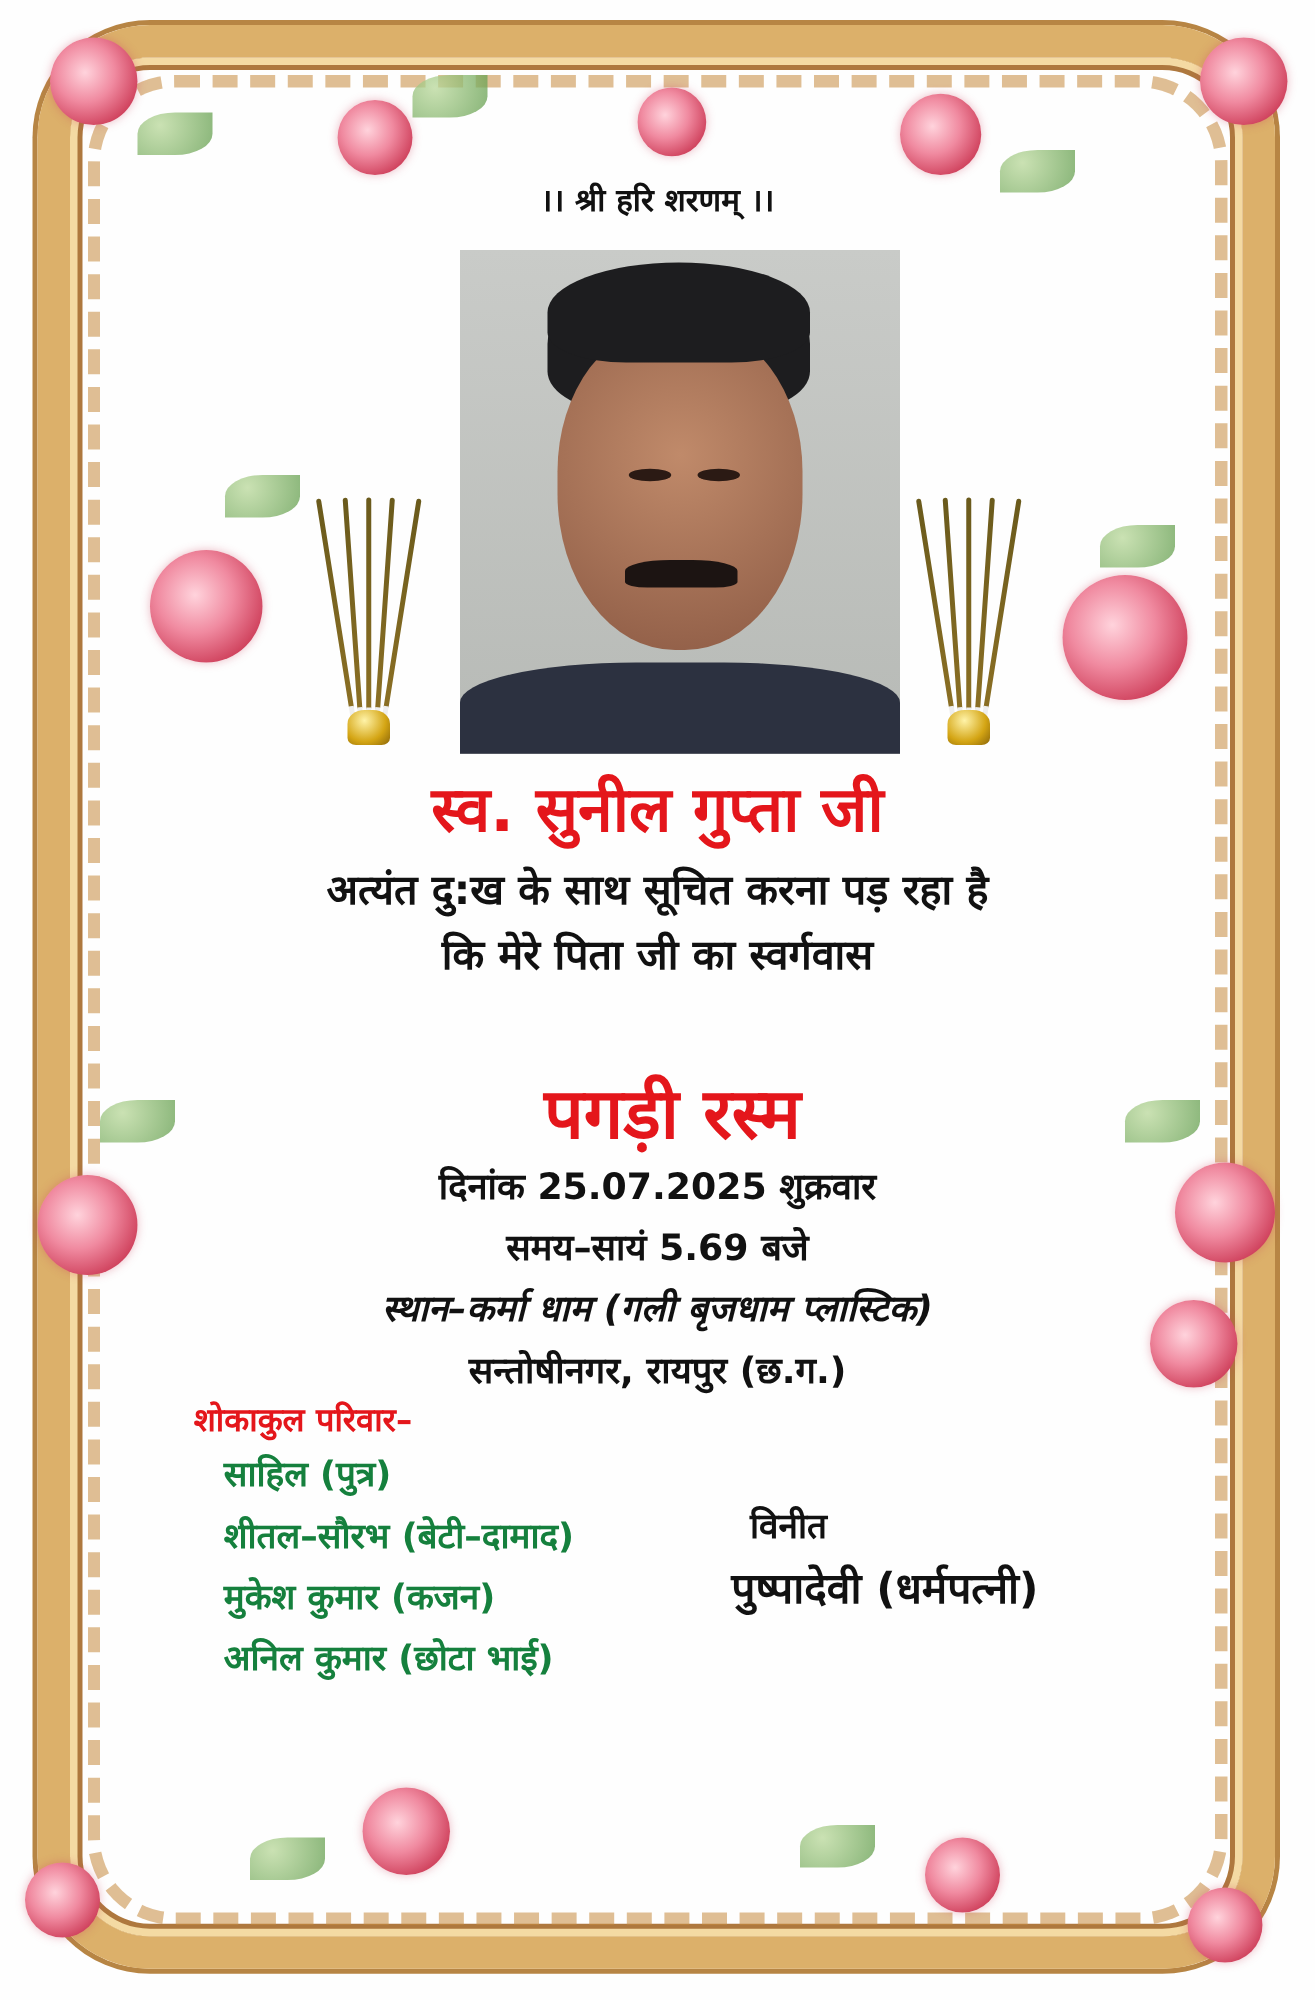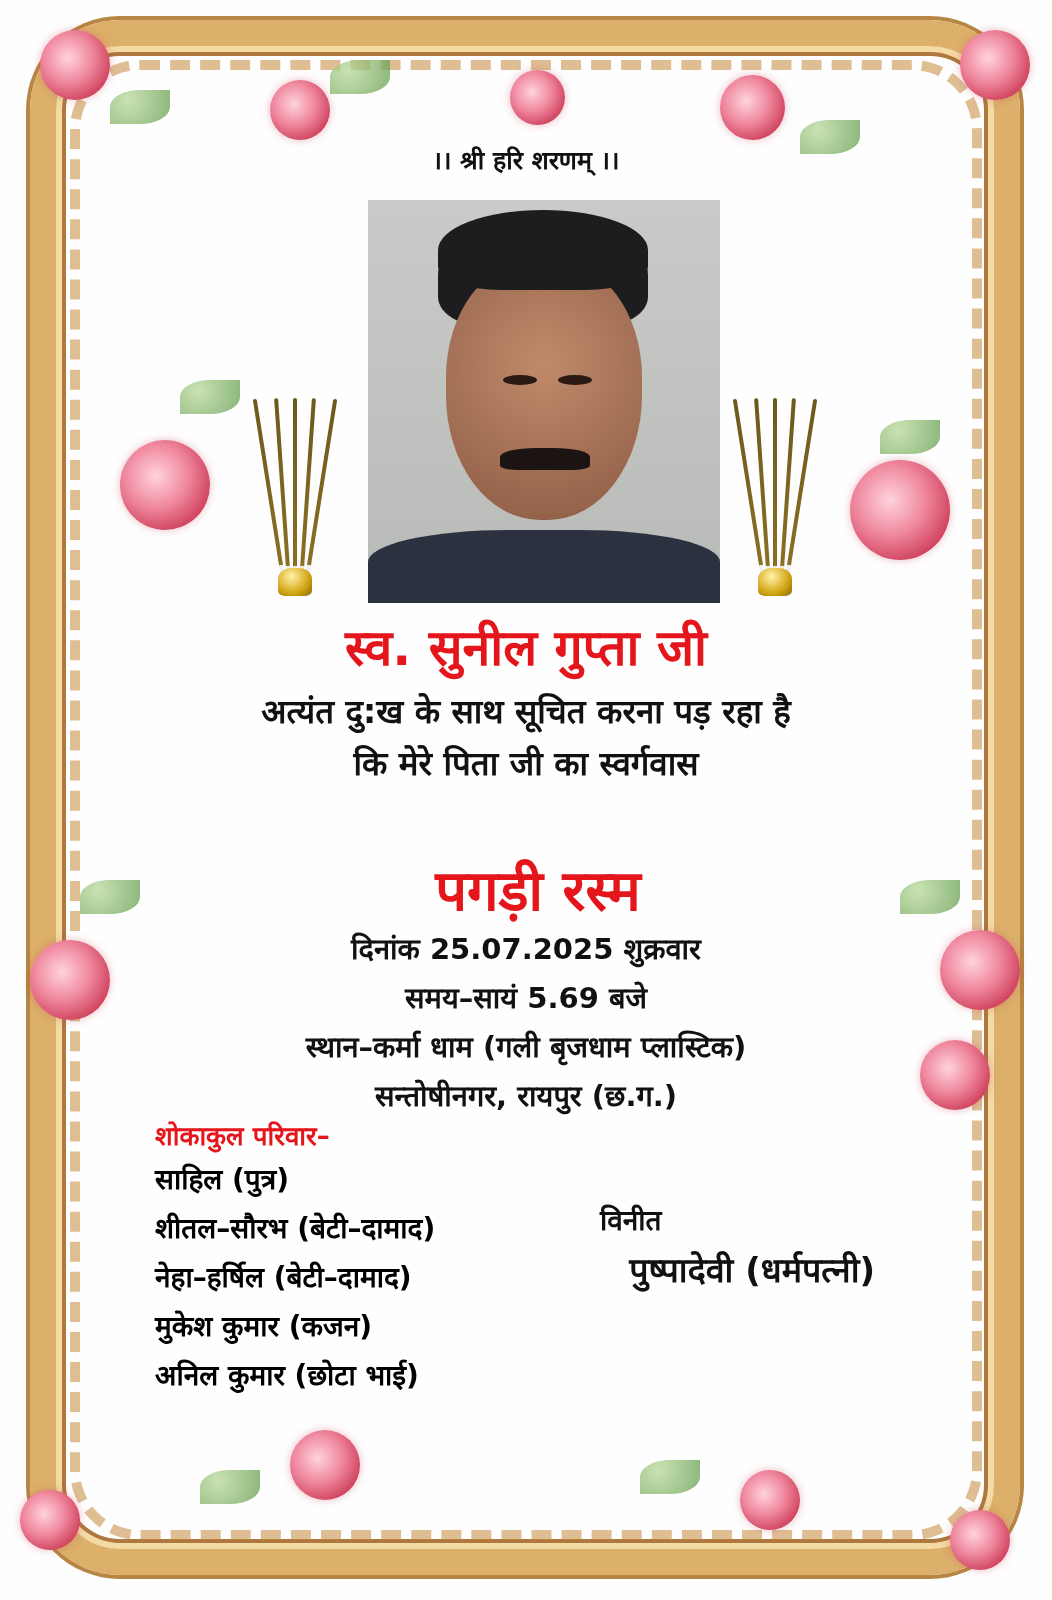--- a/index.html
+++ b/index.html
@@ -58,29 +58,29 @@
     position: absolute; top: 612px; left: 0; width: 1052px; text-align: center;
     font-size: 50px; font-weight: bold; color: #e4161b;
   }
   .line { position: absolute; left: 0; width: 1052px; text-align: center; color: #111; font-weight: bold; }
   .l1 { top: 688px; font-size: 33px; }
   .l2 { top: 740px; font-size: 33px; }
   .l3 { top: 792px; font-size: 33px; }
   .rasm { position: absolute; top: 850px; left: 0; width: 1052px; text-align: center; font-size: 56px; font-weight: bold; color: #e4161b; padding-left: 12px; }
   .l4 { top: 928px; font-size: 29px; }
   .l5 { top: 977px; font-size: 29px; }
-  .l6 { top: 1026px; font-size: 29px; }
+  .l6 { top: 1026px; font-size: 29px; font-style: italic; }
   .l7 { top: 1075px; font-size: 29px; }
 
   .family-title { position: absolute; left: 155px; top: 1117px; font-size: 26px; font-weight: bold; color: #e4161b; }
   .family-list { position: absolute; left: 155px; top: 1160px; margin: 0; padding: 0; list-style: none; }
-  .family-list li { font-size: 28px; font-weight: bold; color: #000000; height: 49px; line-height: 40px; }
+  .family-list li { font-size: 28px; font-weight: bold; color: #15803d; height: 49px; line-height: 40px; margin-left: 24px; }
 
   .vinit { position: absolute; left: 600px; top: 1200px; width: 262px; text-align: left; font-size: 28px; font-weight: bold; color: #111; }
-  .signer { position: absolute; left: 585px; top: 1246px; width: 290px; text-align: right; font-size: 34px; font-weight: bold; color: #111; }
+  .signer { position: absolute; left: 585px; top: 1246px; width: 290px; text-align: left; font-size: 34px; font-weight: bold; color: #111; }
 </style>
 </head>
 <body>
 
 <div class="card">
   <div class="frame-outer"></div>
   <div class="frame-inner"></div>
 
   <div class="rose" style="left:40px;top:30px;width:70px;height:70px;"></div>
   <div class="rose" style="left:270px;top:80px;width:60px;height:60px;"></div>
@@ -145,20 +145,19 @@
   <div class="rasm">पगड़ी रस्म</div>
   <div class="line l4">दिनांक 25.07.2025 शुक्रवार</div>
   <div class="line l5">समय–सायं 5.69 बजे</div>
   <div class="line l6">स्थान–कर्मा धाम (गली बृजधाम प्लास्टिक)</div>
   <div class="line l7">सन्तोषीनगर, रायपुर (छ.ग.)</div>
 
   <div class="family-title">शोकाकुल परिवार–</div>
   <ul class="family-list">
     <li>साहिल (पुत्र)</li>
     <li>शीतल–सौरभ (बेटी–दामाद)</li>
-    <li>नेहा–हर्षिल (बेटी–दामाद)</li>
     <li>मुकेश कुमार (कजन)</li>
     <li>अनिल कुमार (छोटा भाई)</li>
   </ul>
 
   <div class="vinit">विनीत</div>
   <div class="signer">पुष्पादेवी (धर्मपत्नी)</div>
 </div>
 
 </body></html>

